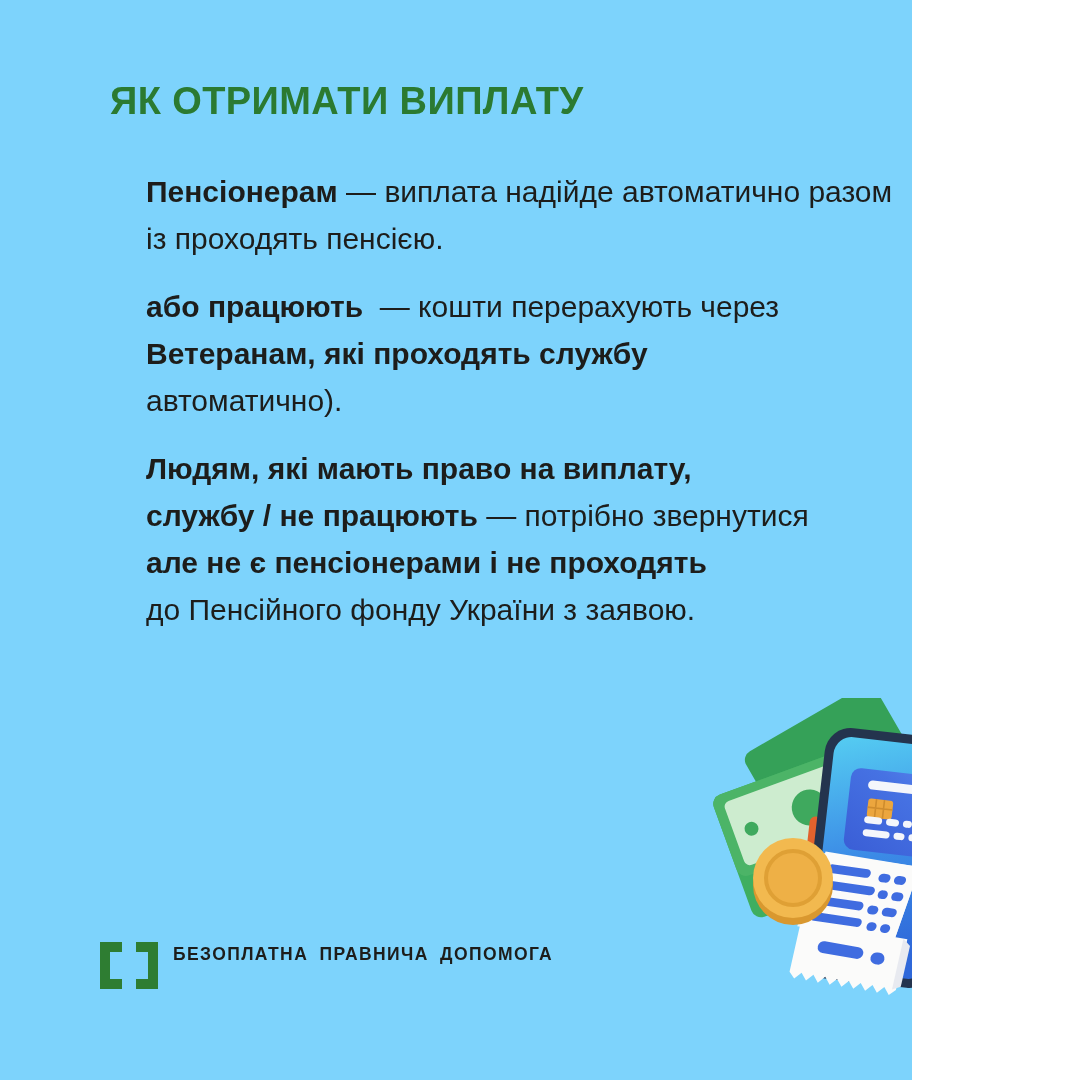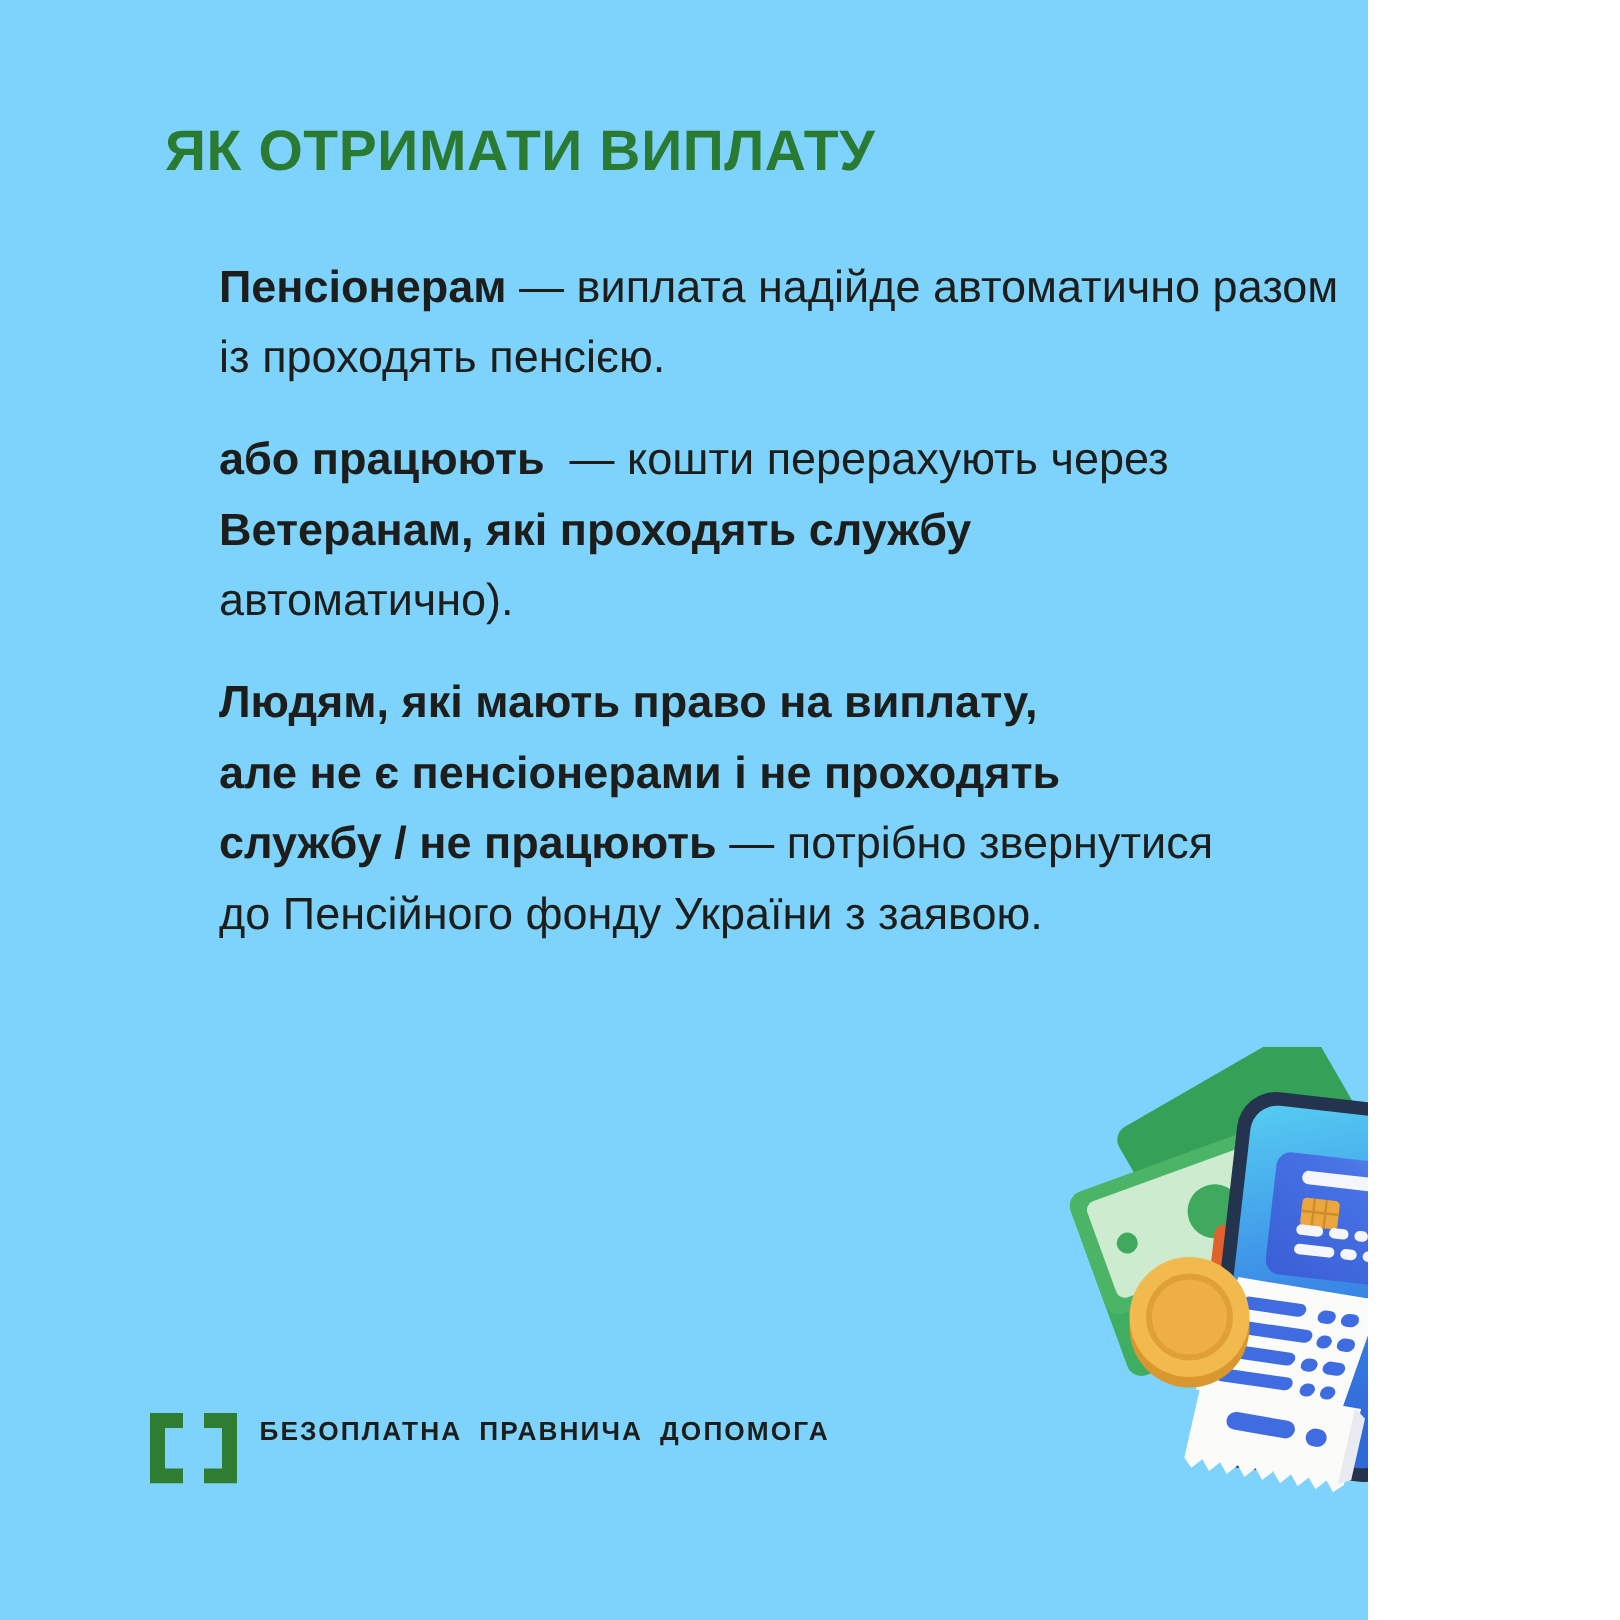--- a/index.html
+++ b/index.html
@@ -72,22 +72,22 @@
     </div>
 
     <div class="para">
       <div class="line"><span class="b">або працюють</span><span>  — кошти перерахують через</span></div>
       <div class="line"><span class="b">Ветеранам, які проходять службу</span><span></span></div>
       <div class="line"><span class="b"></span><span>автоматично).</span></div>
     </div>
 
     <div class="para">
       <div class="line"><span class="b">Людям, які мають право на виплату,</span><span></span></div>
+      <div class="line"><span class="b">службу / не працюють</span><span> — потрібно звернутися</span></div>
       <div class="line"><span class="b">але не є пенсіонерами і не проходять</span><span></span></div>
-      <div class="line"><span class="b">службу / не працюють</span><span> — потрібно звернутися</span></div>
       <div class="line"><span class="b"></span><span>до Пенсійного фонду України з заявою.</span></div>
     </div>
 
   </div>
 
   <div class="illustration">
     <svg width="300" height="318" viewBox="0 0 300 318" xmlns="http://www.w3.org/2000/svg">
       <defs>
         <linearGradient id="sg" x1="0" y1="0" x2="0.15" y2="1">
           <stop offset="0" stop-color="#55cdf2"></stop>

